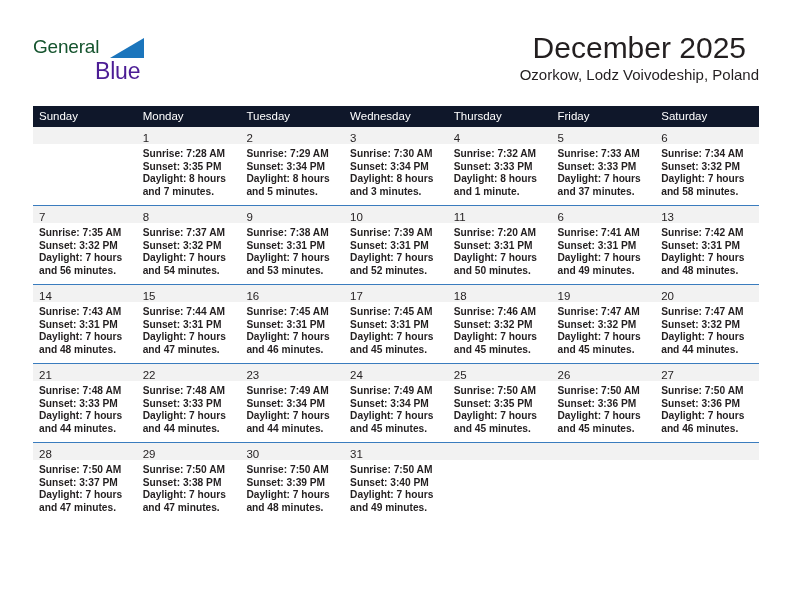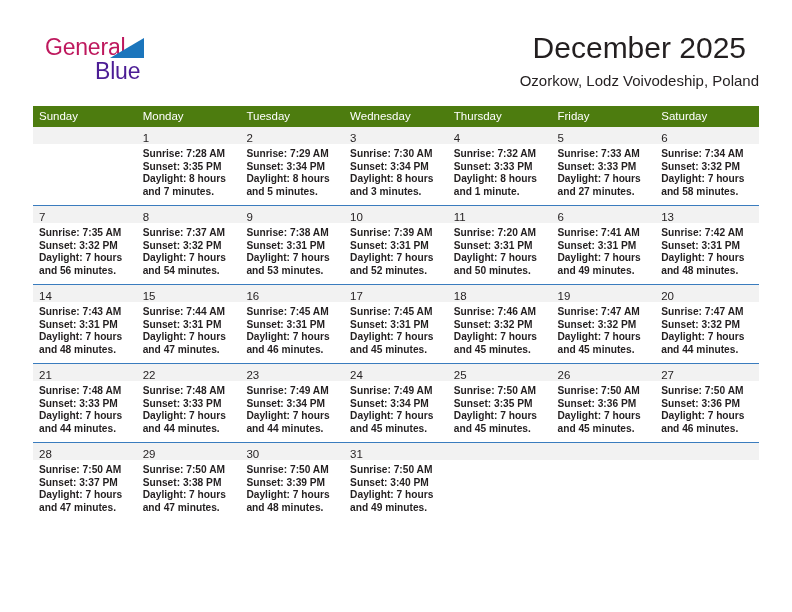--- a/index.html
+++ b/index.html
@@ -31,25 +31,25 @@
   }
   .logo {
     position: absolute;
     left: 0;
     top: 4px;
     width: 190px;
     height: 56px;
   }
   .logo-general {
     position: absolute;
-    left: 12px;
+    left: 0;
     top: 0;
-    font-size: 23px;
+    font-size: 19px;
     line-height: 26px;
-    color: #be185d;
+    color: #14532d;
     letter-spacing: -0.2px;
   }
   .logo-tri {
     position: absolute;
     left: 77px;
     top: 4px;
     width: 0;
     height: 0;
     border-top: 0 solid transparent;
     border-left: 34px solid transparent;
@@ -72,38 +72,38 @@
     text-align: center;
   }
   .cal-title {
     font-size: 30px;
     line-height: 36px;
     color: #231f20;
     font-weight: normal;
     white-space: nowrap;
   }
   .cal-subtitle {
-    margin-top: 6px;
+    margin-top: 0;
     font-size: 15px;
     line-height: 18px;
     color: #231f20;
     white-space: nowrap;
   }
 
   
   .calendar {
     position: absolute;
     left: 33px;
     top: 106px;
     width: 726px;
     border-collapse: collapse;
     table-layout: fixed;
   }
   .calendar th {
-    background: #4d7c0f;
+    background: #0f172a;
     color: #ffffff;
     font-size: 11.5px;
     font-weight: normal;
     text-align: left;
     padding: 4px 0 5px 6px;
     height: 11px;
     border: none;
   }
   .calendar td {
     vertical-align: top;
@@ -217,21 +217,21 @@
               <div class="cell-line">Daylight: 8 hours</div>
               <div class="cell-line">and 1 minute.</div>
             </div>
           </td>
           <td class="day-cell">
             <div class="daynum-band"><span class="daynum">5</span></div>
             <div class="cell-body">
               <div class="cell-line">Sunrise: 7:33 AM</div>
               <div class="cell-line">Sunset: 3:33 PM</div>
               <div class="cell-line">Daylight: 7 hours</div>
-              <div class="cell-line">and 27 minutes.</div>
+              <div class="cell-line">and 37 minutes.</div>
             </div>
           </td>
           <td class="day-cell">
             <div class="daynum-band"><span class="daynum">6</span></div>
             <div class="cell-body">
               <div class="cell-line">Sunrise: 7:34 AM</div>
               <div class="cell-line">Sunset: 3:32 PM</div>
               <div class="cell-line">Daylight: 7 hours</div>
               <div class="cell-line">and 58 minutes.</div>
             </div>

